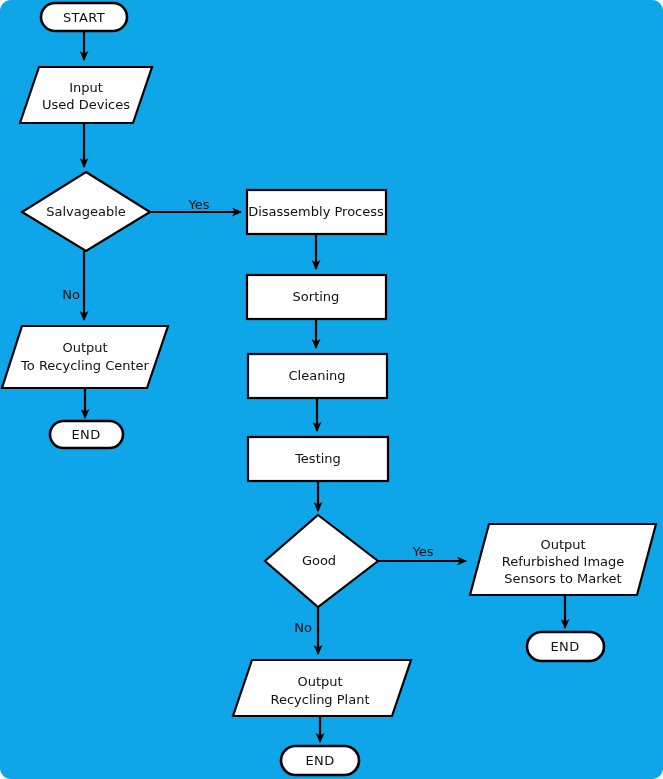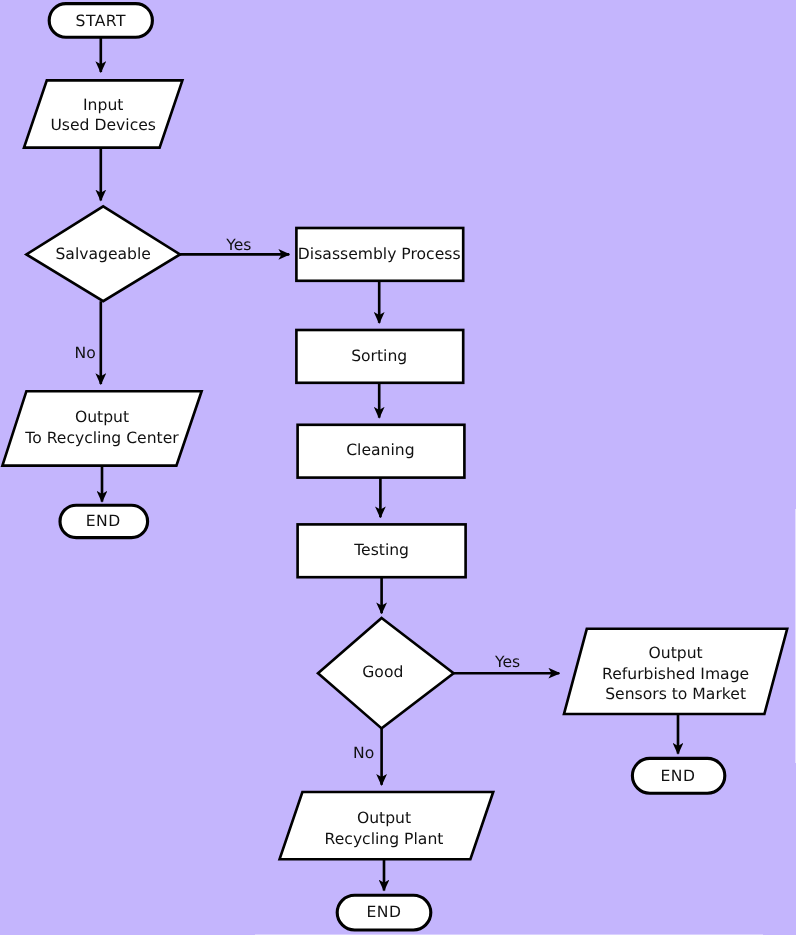--- a/index.html
+++ b/index.html
@@ -8,22 +8,23 @@
     padding: 0;
     background: #ffffff;
   }
   body {
     font-family: "DejaVu Sans", "Liberation Sans", sans-serif;
   }
   #canvas-wrap {
     position: relative;
     width: 663px;
     height: 779px;
-    background: #c4b5fd;
+    background: #0ea5e9;
     overflow: hidden;
+    border-radius: 11px;
   }
   #flow-svg {
     position: absolute;
     left: 0;
     top: 0;
     width: 663px;
     height: 779px;
     display: block;
   }
   .shape-outline {

